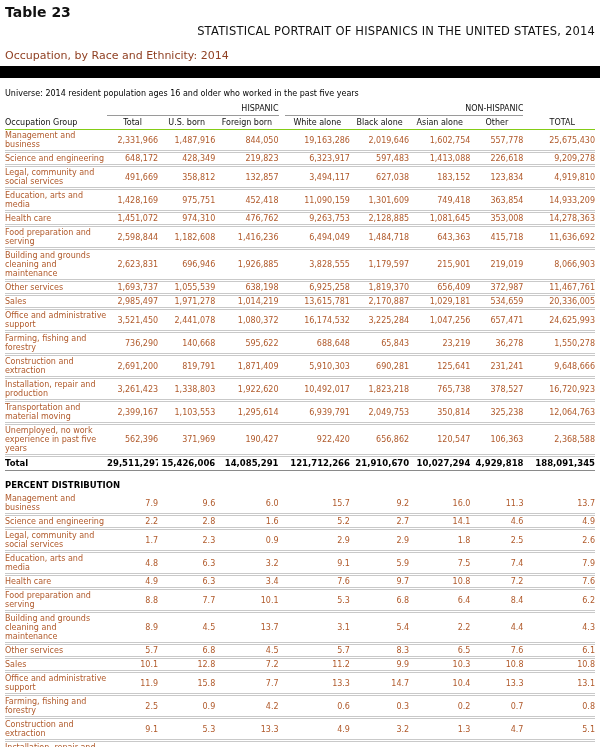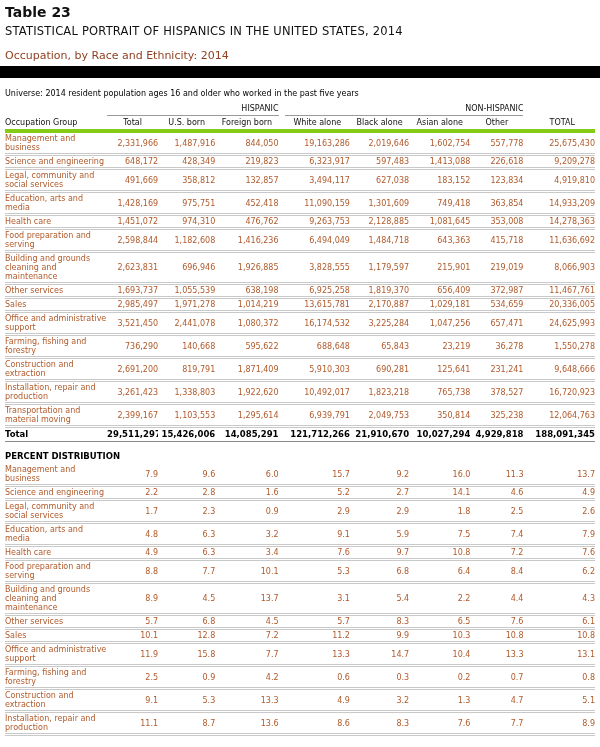--- a/index.html
+++ b/index.html
@@ -2,32 +2,32 @@
 <html><head>
 <meta charset="utf-8">
 <style>
   html,body{margin:0;padding:0;}
   body{
     width:600px;height:747px;box-sizing:border-box;
     padding:4px 5px 0 5px;background:#fff;overflow:hidden;
     font-family:"DejaVu Sans","Liberation Sans",sans-serif;color:#000;
   }
   .table-label{font-size:14px;font-weight:bold;color:#111;}
-  .report-title{font-size:11.5px;color:#111;margin-top:4px;letter-spacing:.2px;}
+  .report-title{font-size:11.5px;color:#111;margin-top:4px;letter-spacing:.2px;text-align:right;}
   .page-title{font-size:11px;font-weight:normal;color:#8F3F21;margin-top:11px;}
   .black-bar{height:12px;background:#000;margin:4px -5px 0 -5px;}
   .universe{font-size:8px;color:#000;margin-top:11px;}
   table.data{border-collapse:collapse;table-layout:fixed;width:590px;margin-top:5px;}
   table.data td,table.data th{
     font-size:8px;line-height:9px;padding:1px 0;vertical-align:middle;
     overflow:hidden;
   }
   tr.grp-row td{font-size:8px;color:#111;text-align:right;padding-bottom:2px;}
   tr.grp-row td.grp{border-bottom:1px solid #9a9a9a;}
-  tr.col-row th{font-weight:normal;color:#111;text-align:center;padding:2px 0 2px 0;border-bottom:4px solid #84cc16;}
+  tr.col-row th{font-weight:normal;color:#111;text-align:center;padding:2px 0 2px 0;border-bottom:1px solid #84cc16;}
   tr.col-row th.lbl{text-align:left;}
   td.lblcell{color:#B0592A;text-align:left;padding-right:2px;}
   td.num{color:#B0592A;text-align:right;padding-right:10px;white-space:nowrap;}
   tr.data-row td{border-bottom:3px double #c9c9c9;}
   tr.total-row td{
     border-top:2.5px solid #000;border-bottom:1px solid #8a8a8a;
     font-weight:bold;color:#000;font-size:8.5px;padding:2px 0;
   }
   tr.total-row td.num{color:#000;margin-top:12px;}
   tr.total-row td.lblcell{color:#000;}
@@ -255,20 +255,33 @@
         <td class="num">1,103,553</td>
         <td class="num">1,295,614</td>
         <td></td>
         <td class="num">6,939,791</td>
         <td class="num">2,049,753</td>
         <td class="num">350,814</td>
         <td class="num">325,238</td>
         <td></td>
         <td class="num">12,064,763</td>
       </tr>
+      <tr class="data-row">
+        <td class="lblcell">Unemployed, no work experience in past five years</td>
+        <td class="num">562,396</td>
+        <td class="num">371,969</td>
+        <td class="num">190,427</td>
+        <td></td>
+        <td class="num">922,420</td>
+        <td class="num">656,862</td>
+        <td class="num">120,547</td>
+        <td class="num">106,363</td>
+        <td></td>
+        <td class="num">2,368,588</td>
+      </tr>
       <tr class="total-row">
         <td class="lblcell">Total</td>
         <td class="num">29,511,297</td>
         <td class="num">15,426,006</td>
         <td class="num">14,085,291</td>
         <td></td>
         <td class="num">121,712,266</td>
         <td class="num">21,910,670</td>
         <td class="num">10,027,294</td>
         <td class="num">4,929,818</td>

